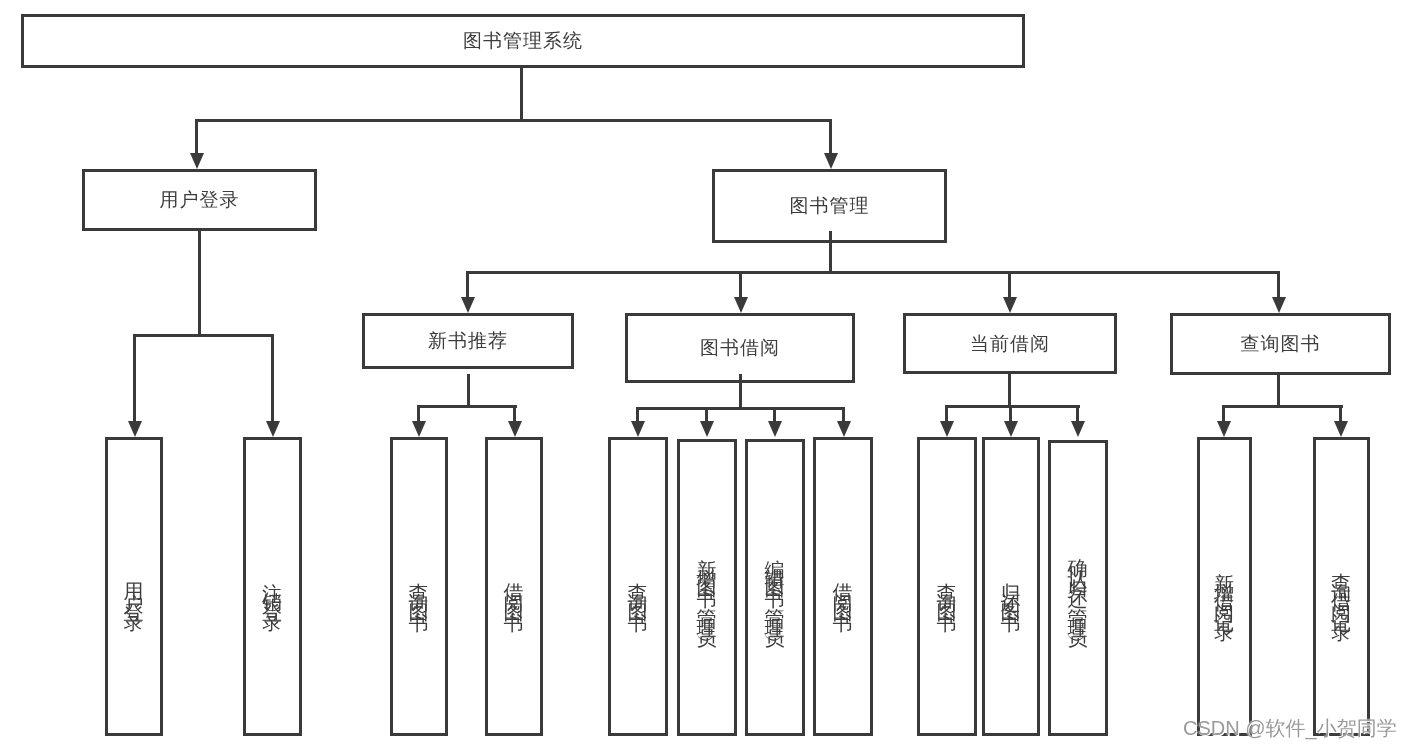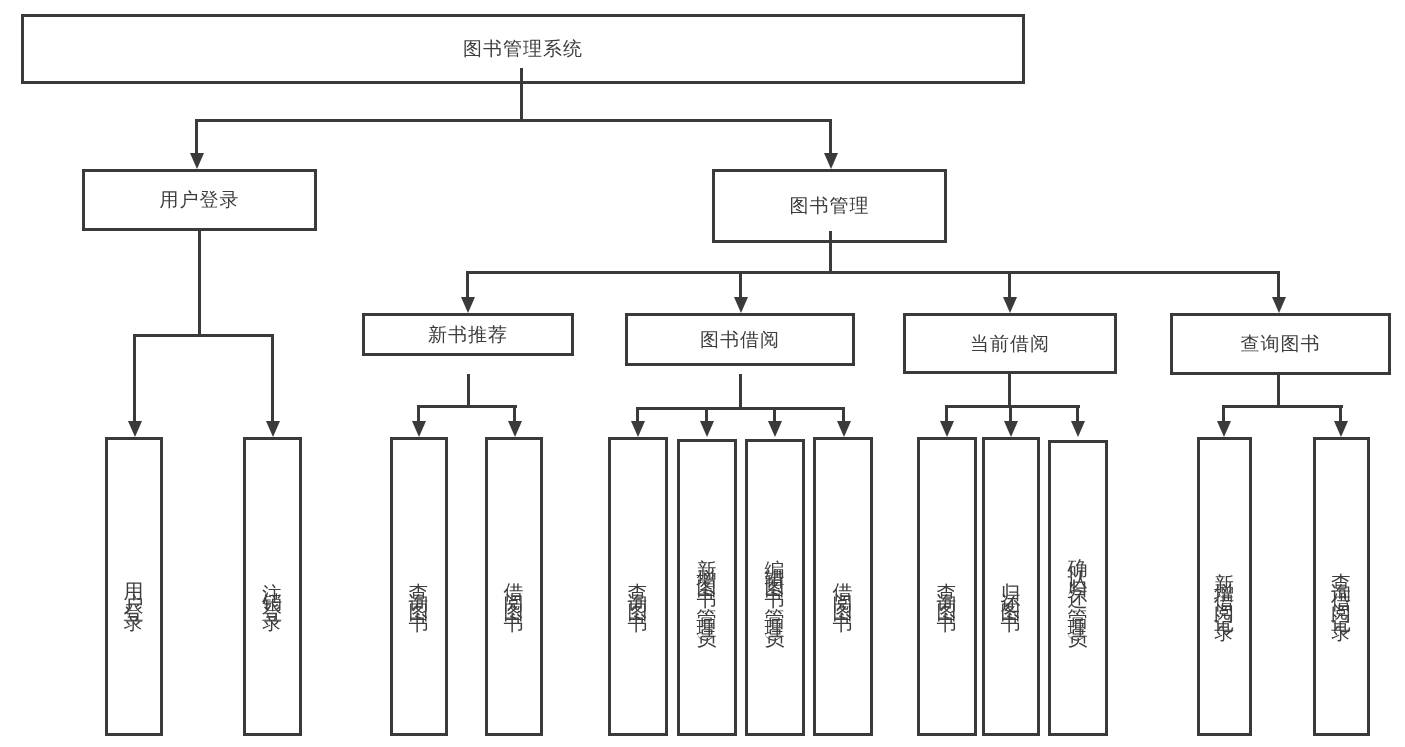--- a/index.html
+++ b/index.html
@@ -67,21 +67,21 @@
     white-space: nowrap;
     text-shadow: 0 0 2px #ffffff, 1px 1px 0 #ffffff;
     z-index: 5;
   }
 </style>
 </head>
 <body>
 
 <div id="canvas">
 
-  <div class="box hbox" style="left:21px; top:14px; width:1004px; height:70px;">
+  <div class="box hbox" style="left:21px; top:14px; width:1004px; height:54px;">
     <span>图书管理系统</span>
   </div>
 
   <div class="vline" style="left:520px; top:68px; height:52px;"></div>
   <div class="hline" style="left:195px; top:119px; width:637px;"></div>
   <div class="arrow" style="left:195px; top:119px; height:34px;"></div>
   <div class="arrow" style="left:829px; top:119px; height:34px;"></div>
 
   <div class="box hbox" style="left:82px; top:169px; width:235px; height:62px;">
     <span>用户登录</span>
@@ -95,24 +95,24 @@
   <div class="arrow" style="left:133px; top:334px; height:87px;"></div>
   <div class="arrow" style="left:271px; top:334px; height:87px;"></div>
 
   <div class="vline" style="left:829px; top:231px; height:41px;"></div>
   <div class="hline" style="left:466px; top:271px; width:813px;"></div>
   <div class="arrow" style="left:466px; top:271px; height:26px;"></div>
   <div class="arrow" style="left:739px; top:271px; height:26px;"></div>
   <div class="arrow" style="left:1008px; top:271px; height:26px;"></div>
   <div class="arrow" style="left:1277px; top:271px; height:26px;"></div>
 
-  <div class="box hbox" style="left:362px; top:313px; width:212px; height:43px;">
+  <div class="box hbox" style="left:362px; top:313px; width:212px; height:56px;">
     <span>新书推荐</span>
   </div>
-  <div class="box hbox" style="left:625px; top:313px; width:230px; height:53px;">
+  <div class="box hbox" style="left:625px; top:313px; width:230px; height:70px;">
     <span>图书借阅</span>
   </div>
   <div class="box hbox" style="left:903px; top:313px; width:214px; height:61px;">
     <span>当前借阅</span>
   </div>
   <div class="box hbox" style="left:1170px; top:313px; width:221px; height:62px;">
     <span>查询图书</span>
   </div>
 
   <div class="vline" style="left:467px; top:374px; height:32px;"></div>
@@ -175,14 +175,15 @@
     <span>确认归还（管理员）</span>
   </div>
 
   <div class="box vbox" style="left:1197px; top:437px; width:55px; height:299px;">
     <span>新增借阅记录</span>
   </div>
   <div class="box vbox" style="left:1313px; top:437px; width:57px; height:299px;">
     <span>查询借阅记录</span>
   </div>
 
+  <div class="watermark">CSDN @软件_小贺同学</div>
 
 </div>
 
 </body></html>

